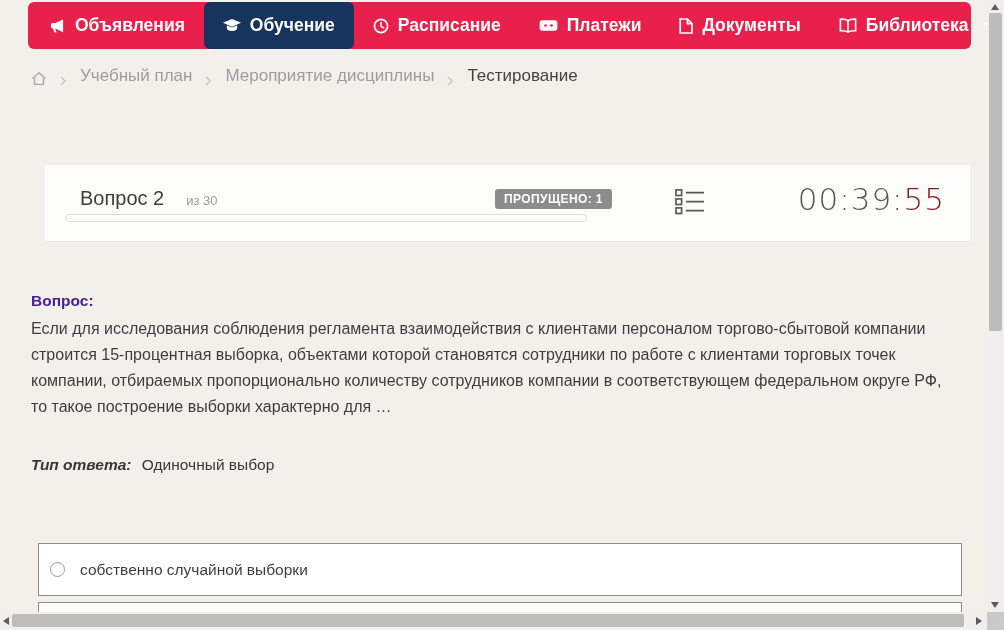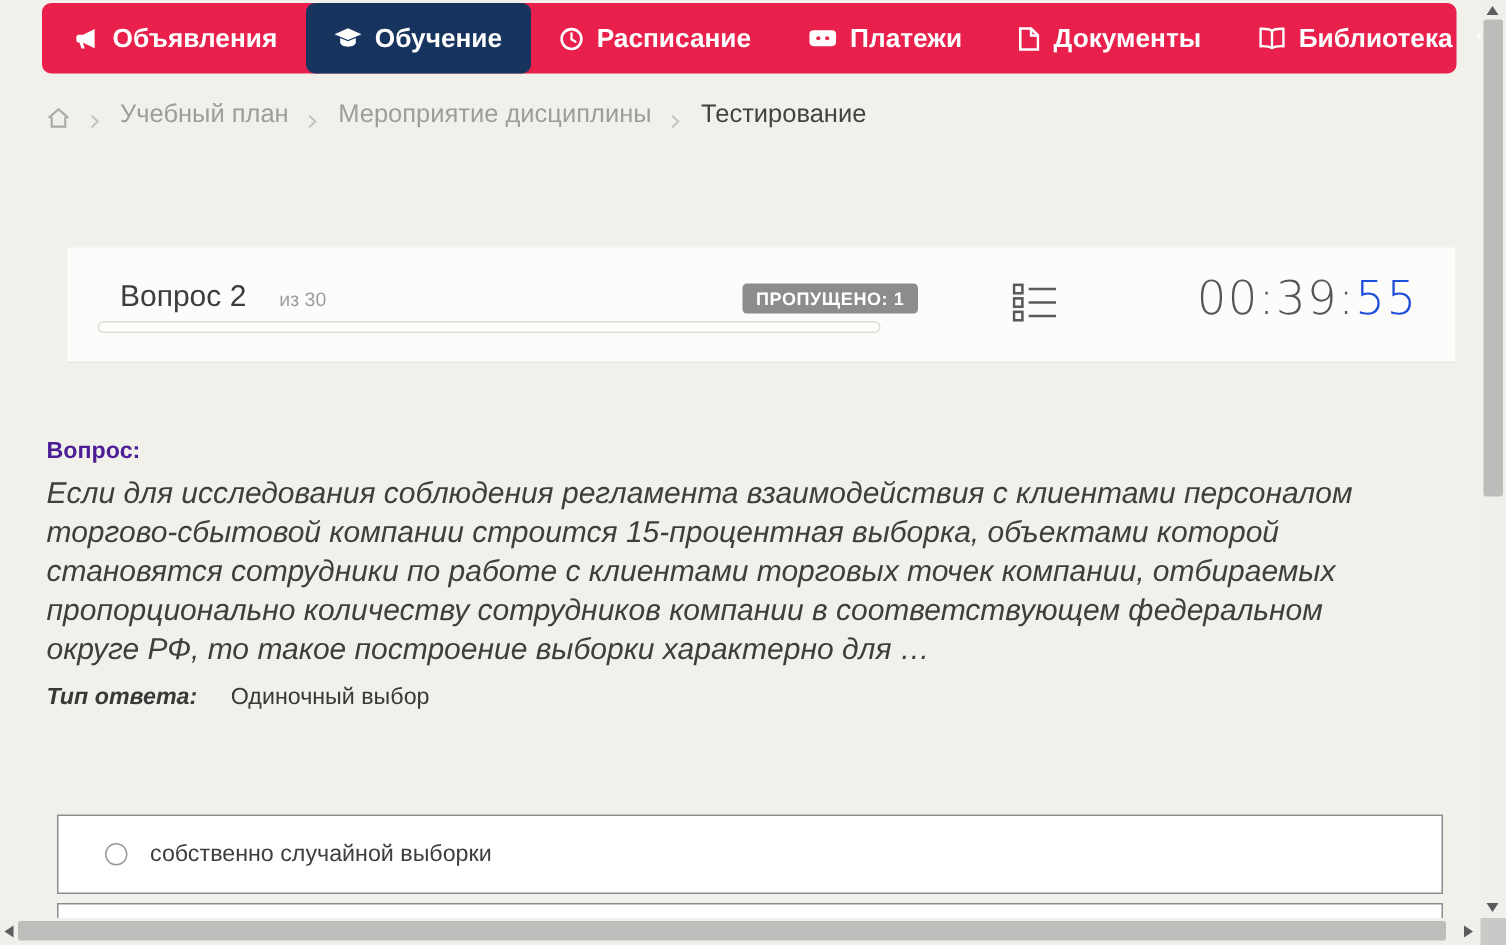--- a/index.html
+++ b/index.html
@@ -64,35 +64,35 @@
     position:absolute;left:20px;top:49px;width:522px;height:8px;
     border:1px solid #dddcd7;border-radius:5px;background:#fdfdfc;overflow:hidden;
   }
   .progress-fill{height:100%;width:0;background:var(--accent-red,#e8204b);border-radius:5px;}
   .qlist-btn{position:absolute;left:629px;top:23px;width:32px;height:30px;cursor:pointer;
     display:flex;align-items:center;justify-content:center;background:none;border:none;}
   .timer{
     position:absolute;right:25px;top:16px;font-size:31px;font-weight:200;
     color:#565656;letter-spacing:1px;font-family:"DejaVu Sans", sans-serif;
   }
-  .timer .dim{color:#1d4ed8;}
+  .timer .dim{color:#7f1d1d;}
 
   
   .q-prompt{position:absolute;left:31px;top:292px;font-size:15.5px;font-weight:bold;
     color:#4c1d95;}
-  .q-text{position:absolute;left:31px;top:316px;width:916px;font-size:20px;
-    line-height:26px;color:#3e3e3e;font-style:italic;}
+  .q-text{position:absolute;left:31px;top:316px;width:916px;font-size:16px;
+    line-height:26px;color:#3e3e3e;}
   .answer-type{position:absolute;left:31px;top:456px;font-size:15.5px;color:#383838;}
   .answer-type .at-label{font-weight:bold;font-style:italic;}
-  .answer-type .at-value{font-style:normal;font-weight:normal;margin-left:18px;}
+  .answer-type .at-value{font-style:normal;font-weight:normal;margin-left:6px;}
 
   
   .option{
     position:absolute;left:38px;width:924px;background:#fff;border:1px solid #8d8d8d;
-    display:flex;align-items:center;gap:15px;padding-left:31px;cursor:pointer;
+    display:flex;align-items:center;gap:15px;padding-left:11px;cursor:pointer;
   }
   .option.first{top:543px;height:53px;}
   .option.second{top:602px;height:45px;}
   .radio{
     width:15px;height:15px;border:1.5px solid #9a9a9a;border-radius:50%;
     background:#fff;flex:0 0 auto;cursor:pointer;
   }
   .option-label{font-size:15.5px;color:#3e3e3e;}
 
   

